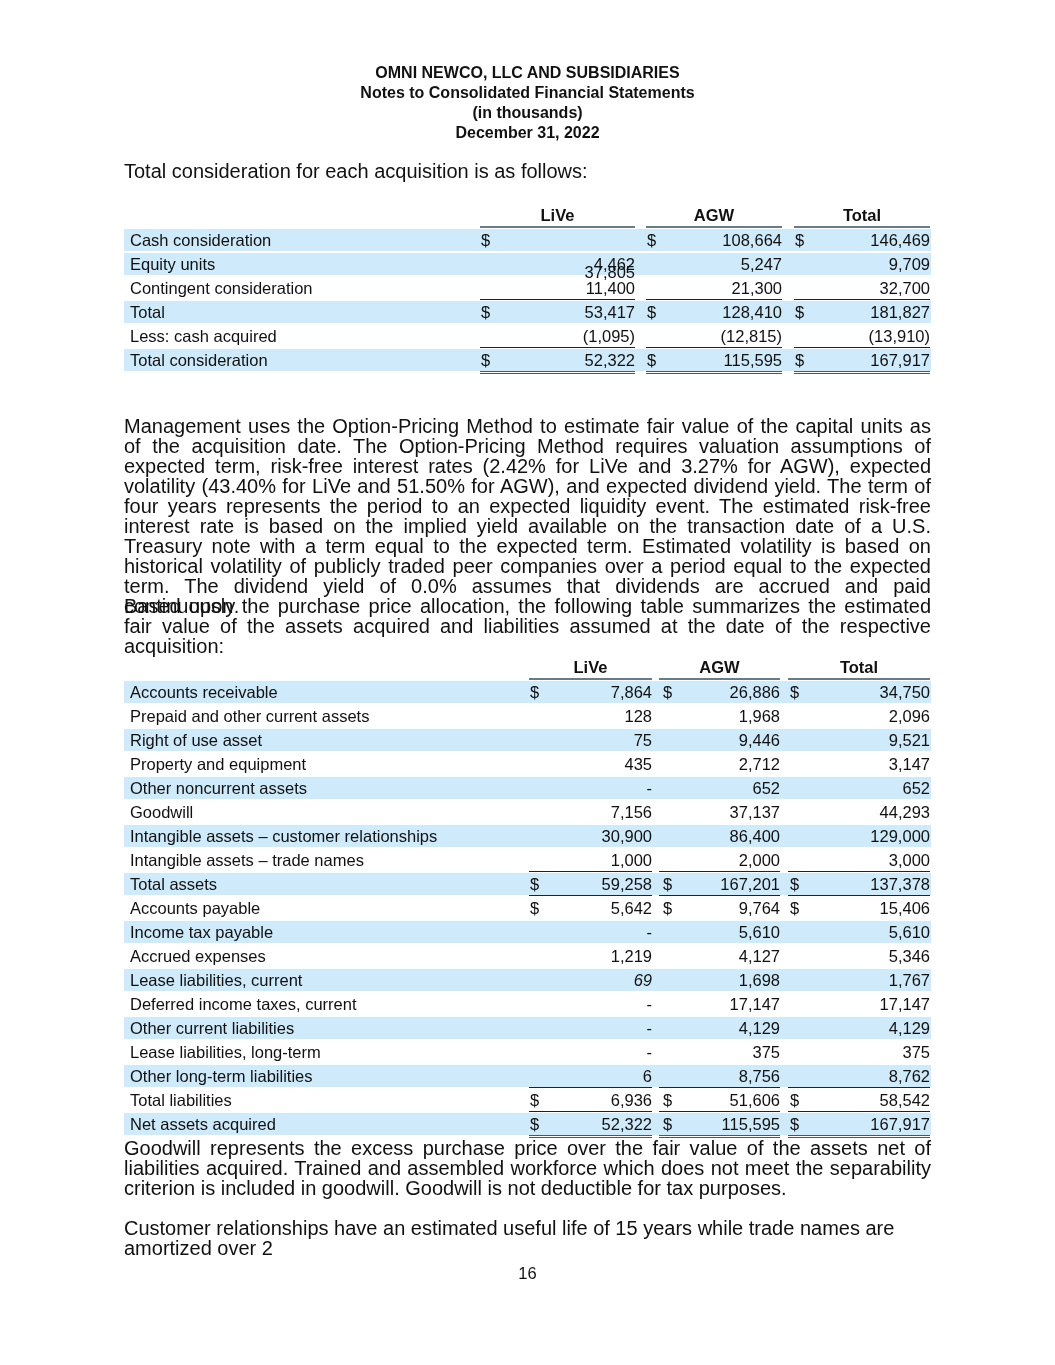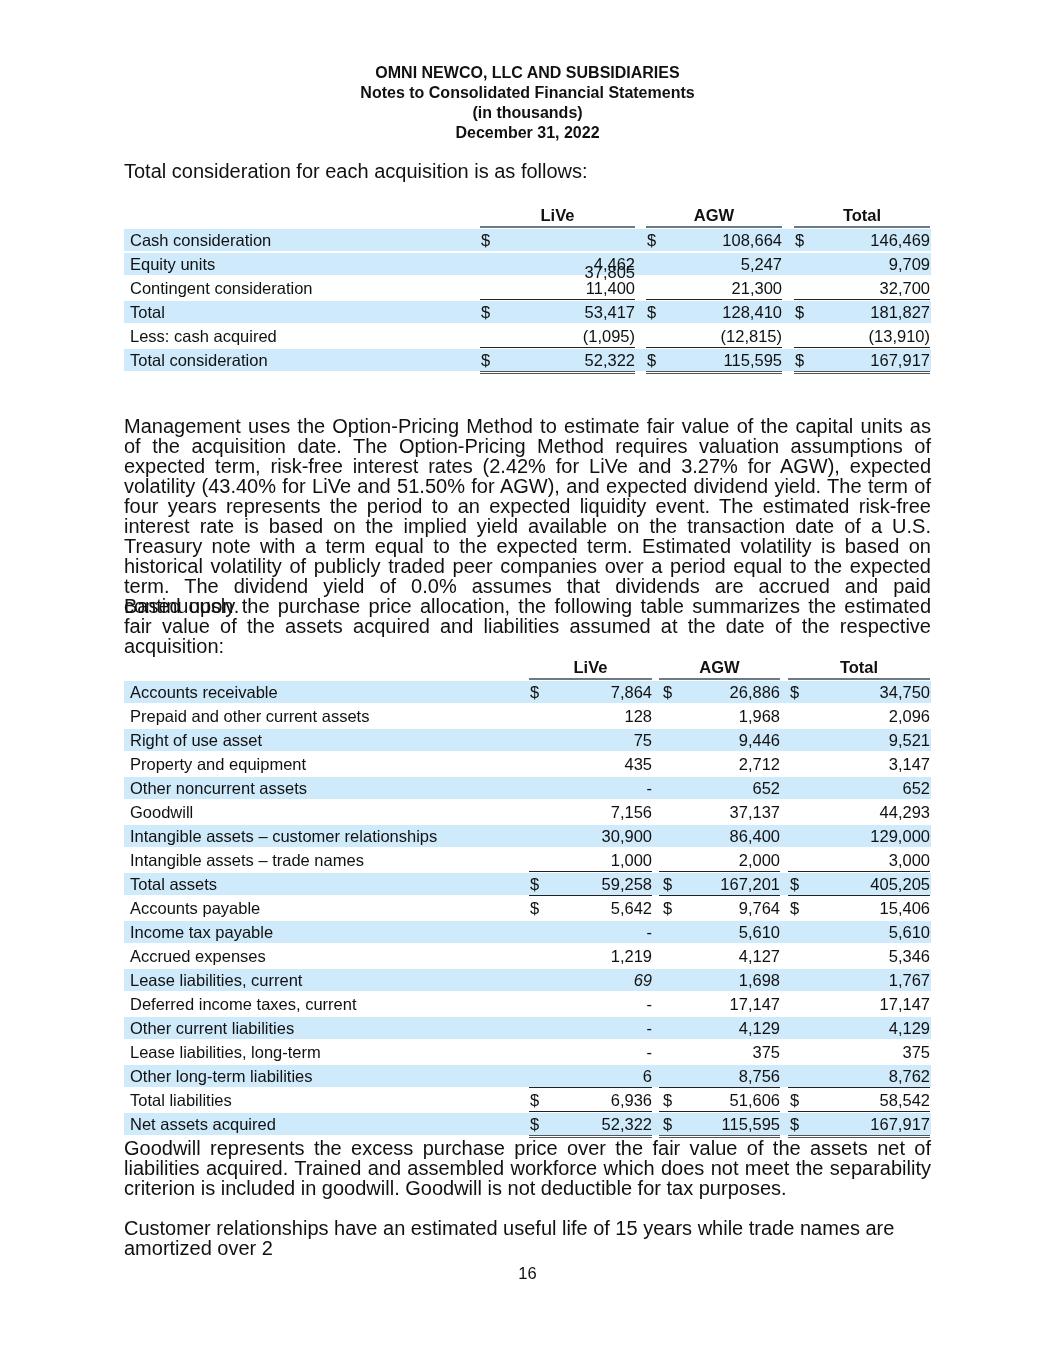--- a/index.html
+++ b/index.html
@@ -193,21 +193,21 @@
     <div class="row shaded">
       <div class="lbl">Total assets</div>
       <div class="cellbox ul" style="left: 405px; width: 123px;"></div>
       <div class="cur" style="left: 406px;">$</div>
       <div class="num" style="left: 418px; width: 110px;">59,258</div>
       <div class="cellbox ul" style="left: 535px; width: 121px;"></div>
       <div class="cur" style="left: 539px;">$</div>
       <div class="num" style="left: 546px; width: 110px;">167,201</div>
       <div class="cellbox ul" style="left: 664px; width: 142px;"></div>
       <div class="cur" style="left: 666px;">$</div>
-      <div class="num" style="left: 696px; width: 110px;">405,205</div>
+      <div class="num" style="left: 696px; width: 110px;">137,378</div>
     </div>
     <div class="row">
       <div class="lbl">Accounts payable</div>
       <div class="cur" style="left: 406px;">$</div>
       <div class="num" style="left: 418px; width: 110px;">5,642</div>
       <div class="cur" style="left: 539px;">$</div>
       <div class="num" style="left: 546px; width: 110px;">9,764</div>
       <div class="cur" style="left: 666px;">$</div>
       <div class="num" style="left: 696px; width: 110px;">15,406</div>
     </div>

